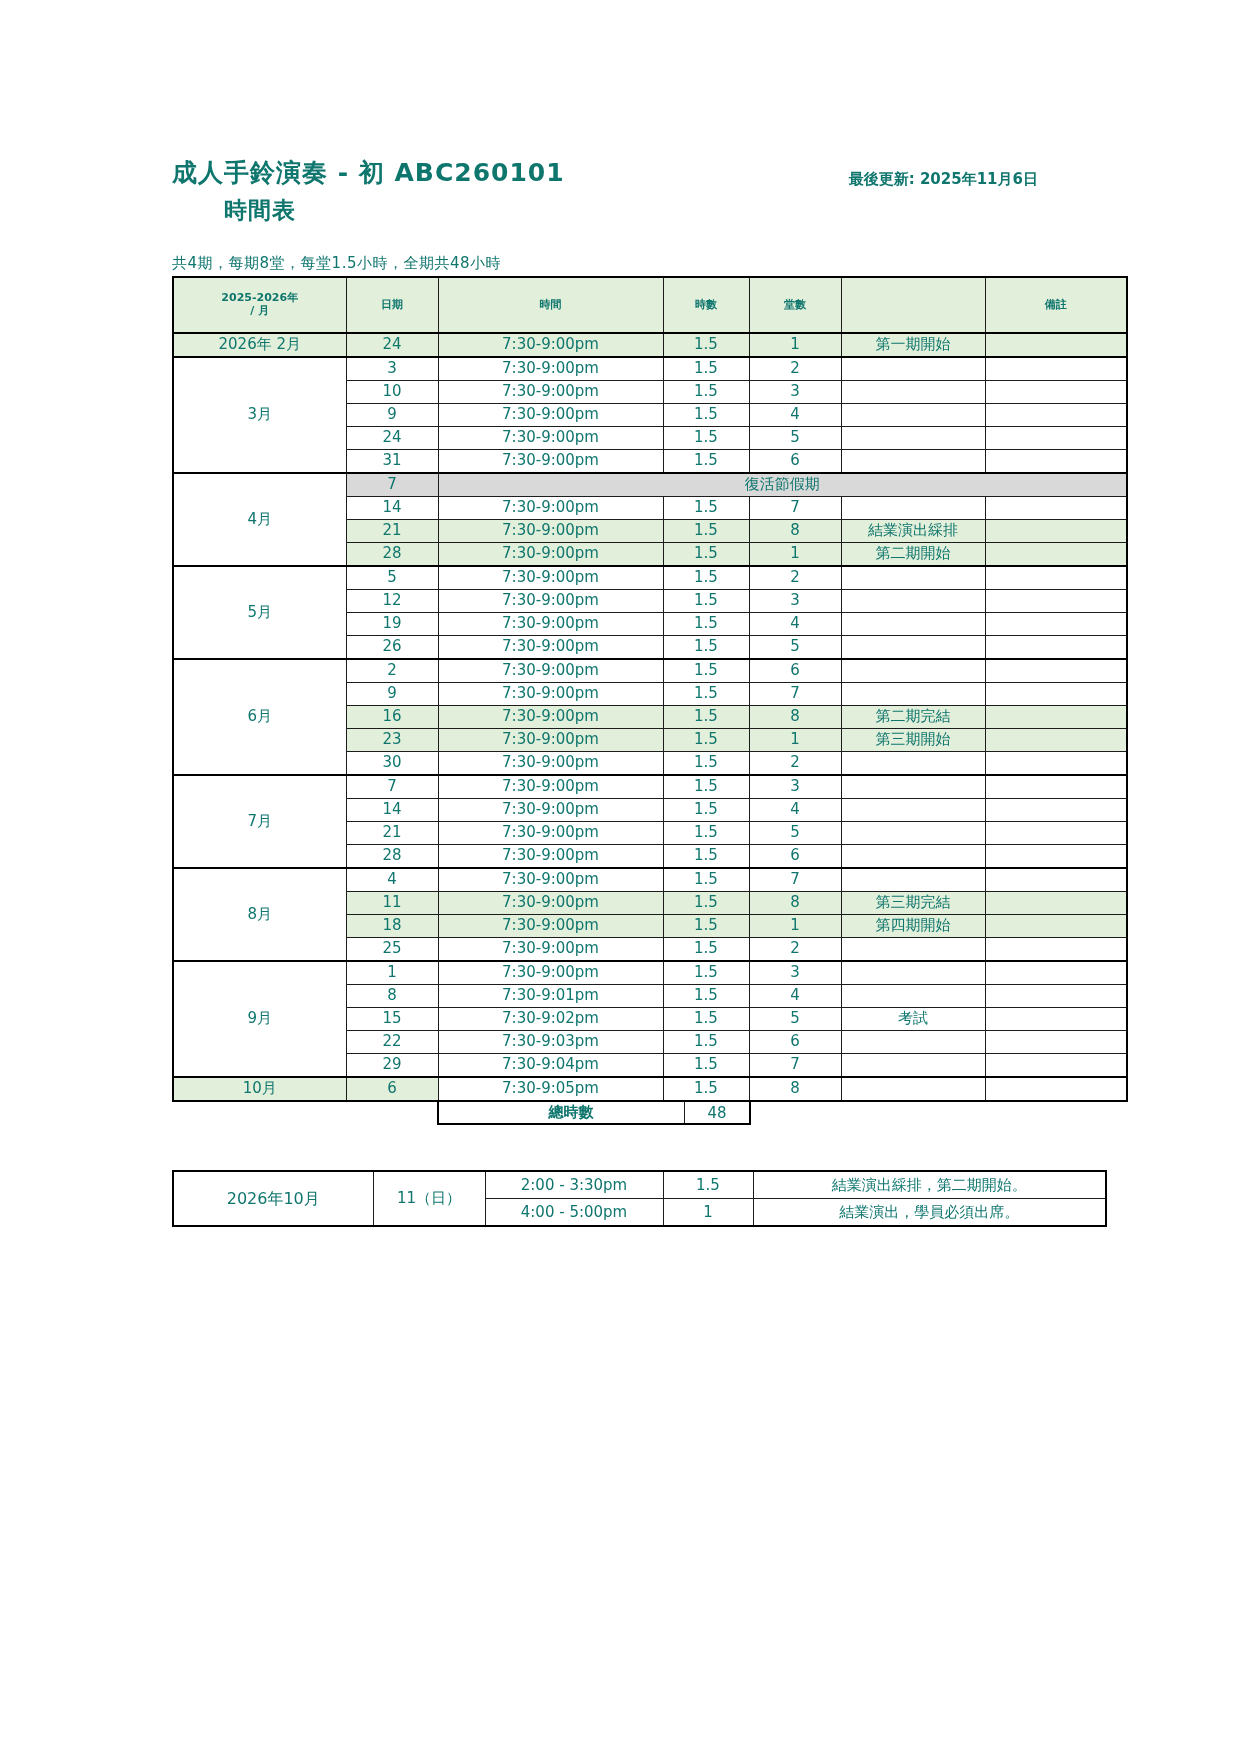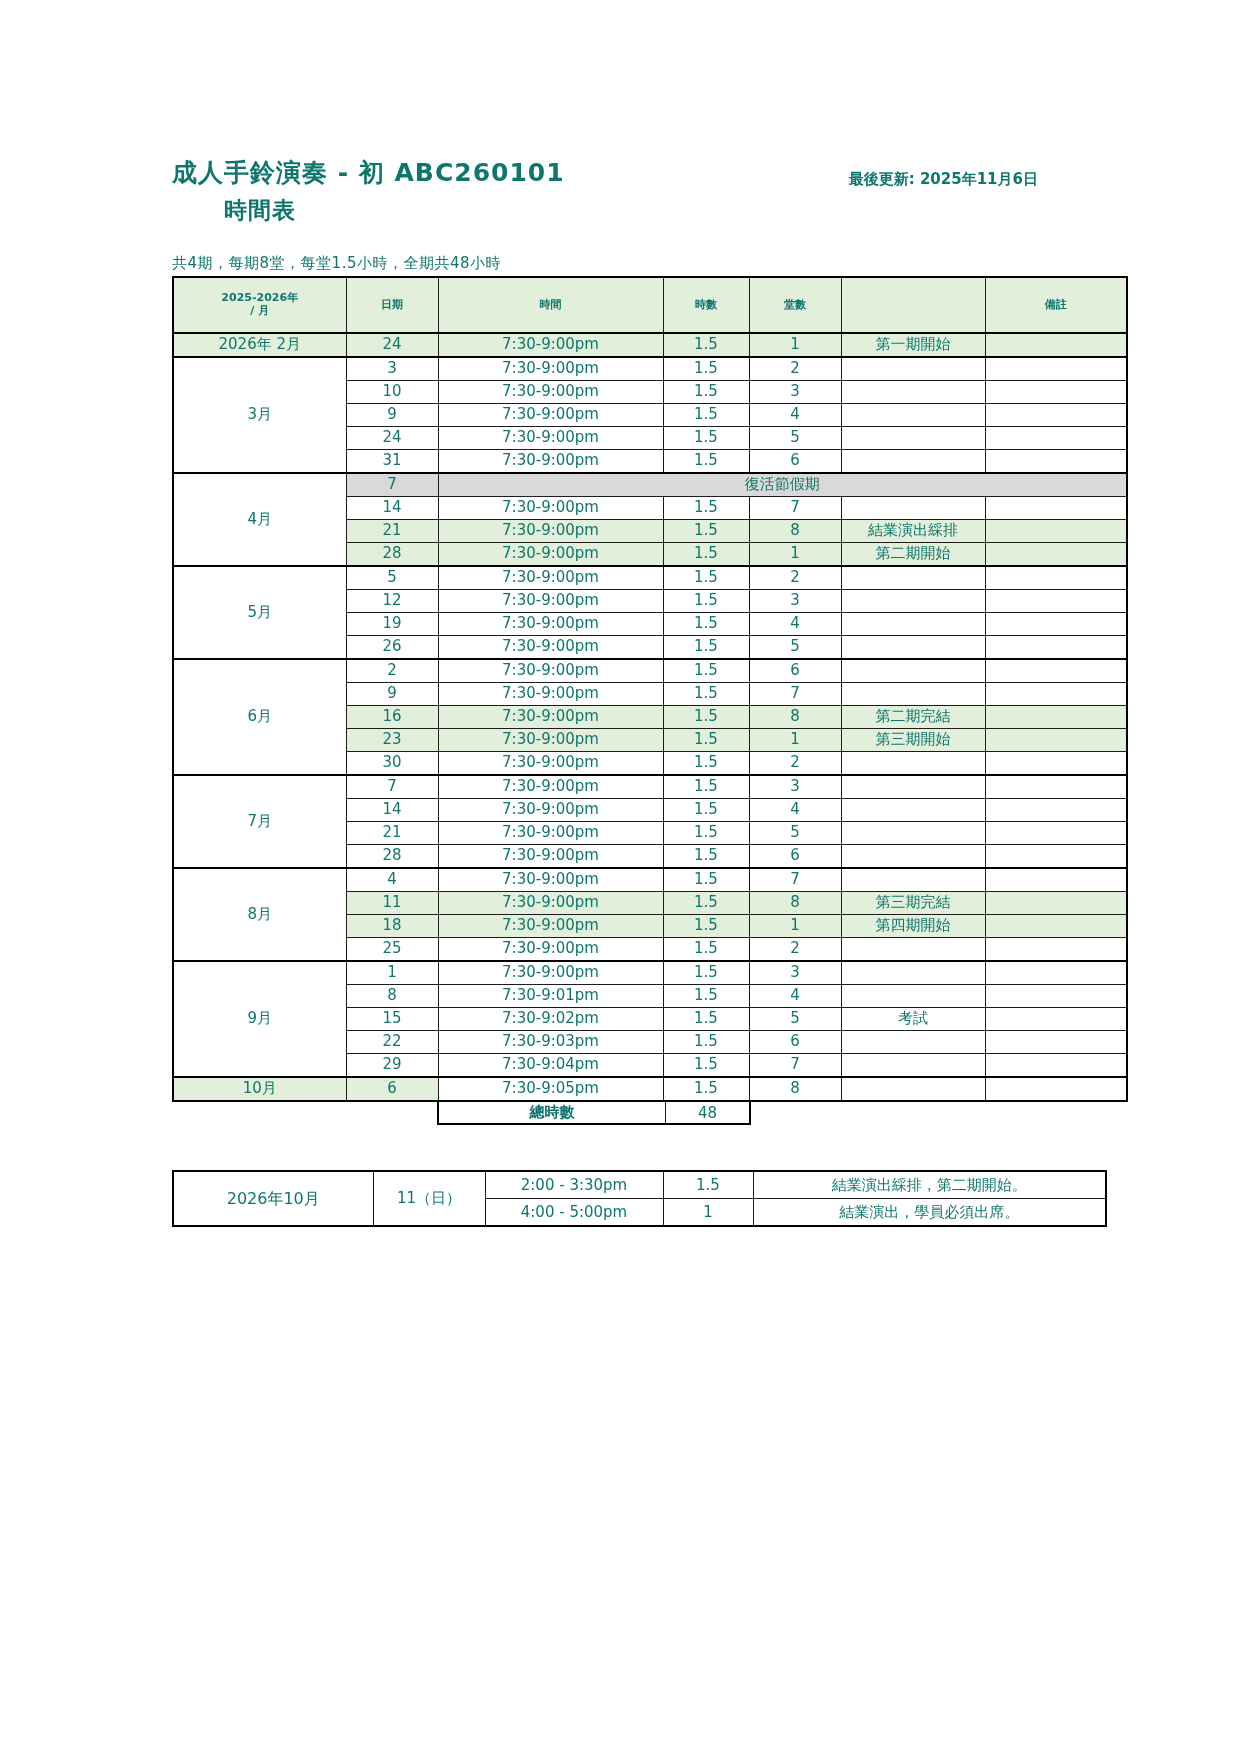--- a/index.html
+++ b/index.html
@@ -18,21 +18,21 @@
       font-size:15px;font-weight:normal;padding:0;height:22px;line-height:1.15;
       overflow:hidden;white-space:nowrap;}
   table.schedule thead th{height:54px;font-weight:bold;font-size:11px;
       background:#e2efda;border-bottom:2.5px solid #000;}
   tr.group-start > td{border-top:2.5px solid #000;}
   td.green{background:#e2efda;}
   td.gray{background:#d9d9d9;}
   td.month-cell{font-size:16px;}
 
   .total-box{display:flex;box-sizing:border-box;width:314px;margin-left:265px;margin-top:-2px;
-      border:2px solid #000;height:25px;}
+      border:2px solid #000;height:25px;padding-left:19px;}
   .total-box .cell{display:flex;align-items:center;justify-content:center;font-size:15px;}
   .total-label{width:226px;border-right:1.5px solid #1c1c1c;font-weight:bold;}
   .total-value{flex:1;}
 
   table.finale{border-collapse:collapse;table-layout:fixed;width:933px;
       margin-top:45px;border:2px solid #000;}
   table.finale td{border:1.5px solid #1c1c1c;text-align:center;vertical-align:middle;
       font-size:15px;padding:0;height:26px;line-height:1.1;}
   table.finale td.fin-month{font-size:16px;}
 </style>

